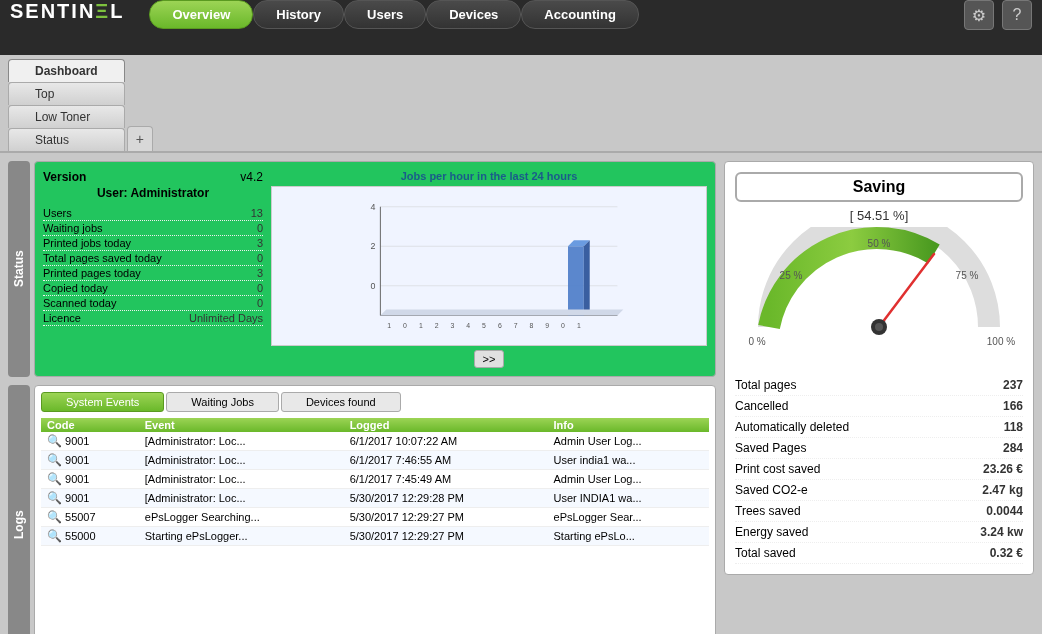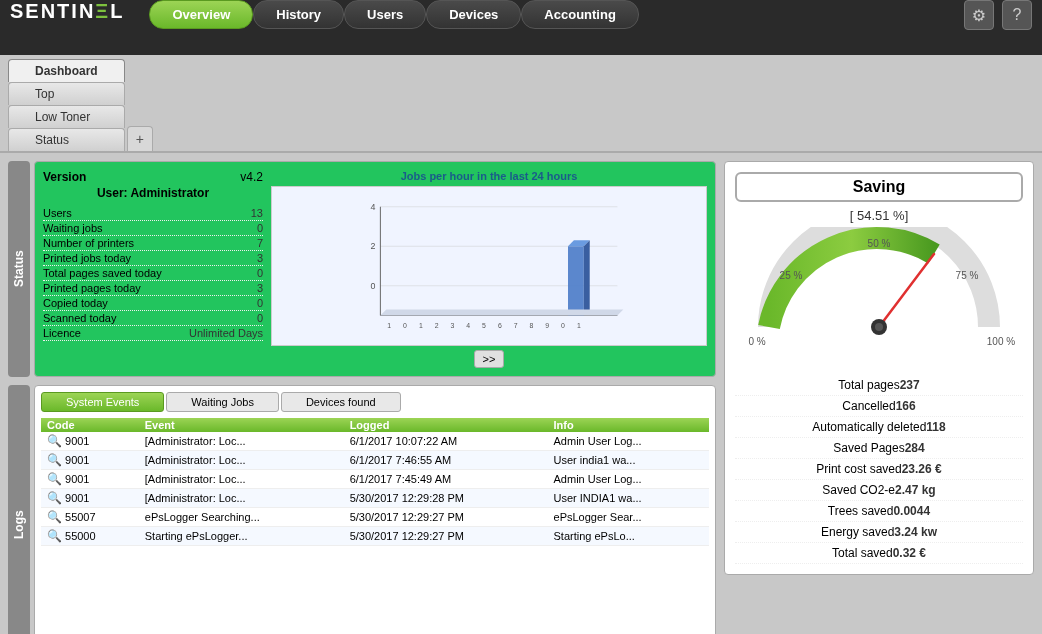--- a/index.html
+++ b/index.html
@@ -269,21 +269,21 @@
       width: 100%;
       height: 140px;
       margin: 0 auto;
     }
 
     .savings-stats {
       margin-top: 8px;
     }
     .savings-stat-row {
       display: flex;
-      justify-content: center;
+      justify-content: space-between;
       font-size: 12px;
       padding: 3px 0;
       border-bottom: 1px dotted #eee;
     }
     .savings-stat-row .stat-val { font-weight: bold; color: #333; }
   </style>
 </head>
 <body>
 
 <div id="header">
@@ -323,24 +323,20 @@
           </div>
           <div class="status-subtitle">User: Administrator</div>
           <div id="status-rows">
               <div class="status-row">
                 <span>Users</span>
                 <span class="val">13</span>
               </div>
               <div class="status-row">
                 <span>Waiting jobs</span>
                 <span class="val">0</span>
-              </div>
-              <div class="status-row">
-                <span>Number of printers</span>
-                <span class="val">7</span>
               </div>
               <div class="status-row">
                 <span>Printed jobs today</span>
                 <span class="val">3</span>
               </div>
               <div class="status-row">
                 <span>Total pages saved today</span>
                 <span class="val">0</span>
               </div>
               <div class="status-row">

